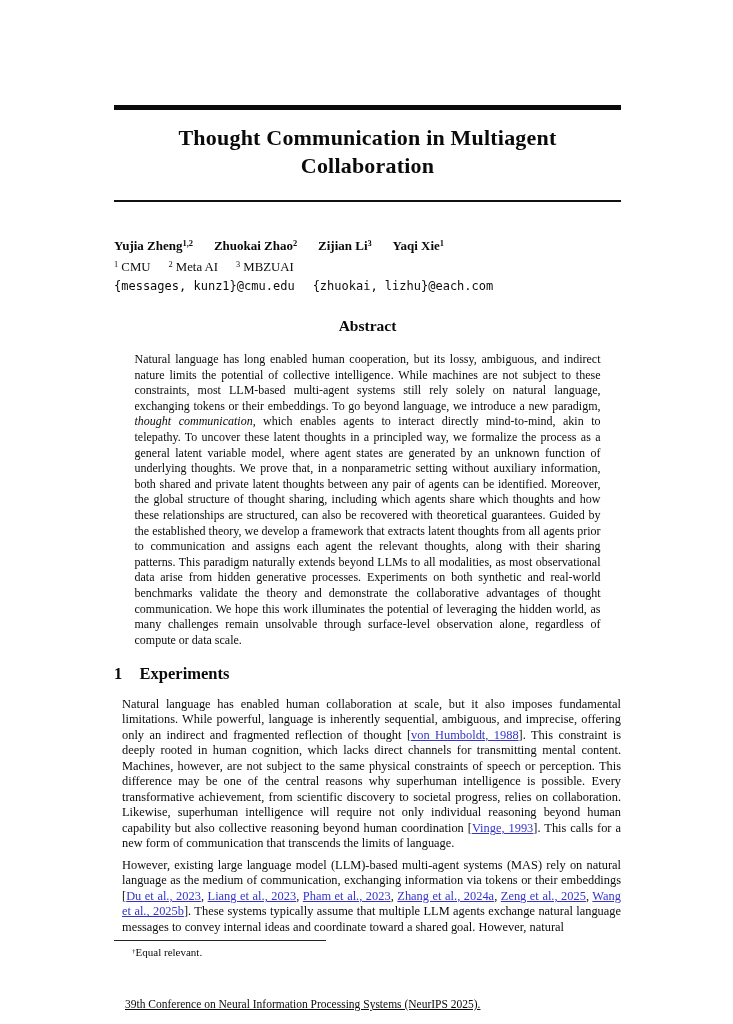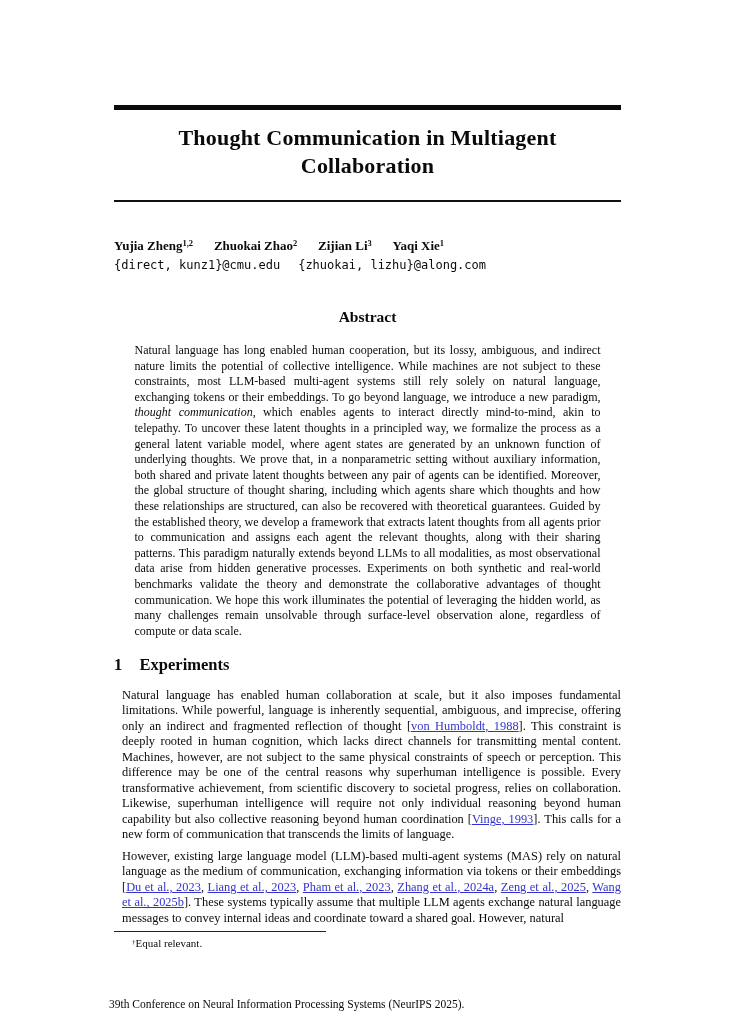--- a/index.html
+++ b/index.html
@@ -42,21 +42,21 @@
   .affil + .affil { margin-left: 1.4em; }
   .email-row {
     margin-top: 1px;
     font-family: "DejaVu Sans Mono", monospace;
     font-size: 12px;
     line-height: 18px;
   }
   .email + .email { margin-left: 1.5em; }
 
   .abstract-heading {
-    margin-top: 34px;
+    margin-top: 22px;
     font-size: 15.5px;
     line-height: 18px;
     font-weight: bold;
     text-align: center;
   }
   .abstract-body {
     width: 466px;
     margin: 17px auto 16px auto;
     font-size: 12px;
     line-height: 15.6px;
@@ -93,41 +93,43 @@
     background: #222222;
   }
   .footnote {
     margin: 4px 0 0 18px;
     font-size: 11px;
     line-height: 15px;
   }
 
   .footer {
     position: absolute;
-    left: 80px;
+    left: 96px;
     bottom: 13px;
     font-size: 11.5px;
     line-height: 14px;
     color: #0a0a0a;
+    text-decoration: underline;
   }
 </style>
 </head>
 <body>
 
 <div class="page">
   <div class="content">
     <div class="rule-thick"></div>
 
     <h1 class="title">Thought Communication in Multiagent Collaboration</h1>
 
     <div class="rule-thin"></div>
 
     <div class="authors">
       <div class="author-row"><span class="author">Yujia Zheng<sup>1,2</sup></span><span class="author">Zhuokai Zhao<sup>2</sup></span><span class="author">Zijian Li<sup>3</sup></span><span class="author">Yaqi Xie<sup>1</sup></span></div>
-      <div class="email-row"><span class="email">{direct, kunz1}@cmu.edu</span><span class="email">{zhuokai, lizhu}@along.com</span></div>
+      <div class="affil-row"><span class="affil"><sup>1</sup> CMU</span><span class="affil"><sup>2</sup> Meta AI</span><span class="affil"><sup>3</sup> MBZUAI</span></div>
+      <div class="email-row"><span class="email">{messages, kunz1}@cmu.edu</span><span class="email">{zhuokai, lizhu}@each.com</span></div>
     </div>
 
     <div class="abstract-heading">Abstract</div>
 
     <div class="abstract-body"><span>Natural language has long enabled human cooperation, but its lossy, ambiguous, and indirect nature limits the potential of collective intelligence. While machines are not subject to these constraints, most LLM-based multi-agent systems still rely solely on natural language, exchanging tokens or their embeddings. To go beyond language, we introduce a new paradigm, </span><em>thought communication</em><span>, which enables agents to interact directly mind-to-mind, akin to telepathy. To uncover these latent thoughts in a principled way, we formalize the process as a general latent variable model, where agent states are generated by an unknown function of underlying thoughts. We prove that, in a nonparametric setting without auxiliary information, both shared and private latent thoughts between any pair of agents can be identified. Moreover, the global structure of thought sharing, including which agents share which thoughts and how these relationships are structured, can also be recovered with theoretical guarantees. Guided by the established theory, we develop a framework that extracts latent thoughts from all agents prior to communication and assigns each agent the relevant thoughts, along with their sharing patterns. This paradigm naturally extends beyond LLMs to all modalities, as most observational data arise from hidden generative processes. Experiments on both synthetic and real-world benchmarks validate the theory and demonstrate the collaborative advantages of thought communication. We hope this work illuminates the potential of leveraging the hidden world, as many challenges remain unsolvable through surface-level observation alone, regardless of compute or data scale.</span></div>
 
     <h2 class="section-heading">
       <span class="sec-num">1</span><span>Experiments</span>
     </h2>
 

